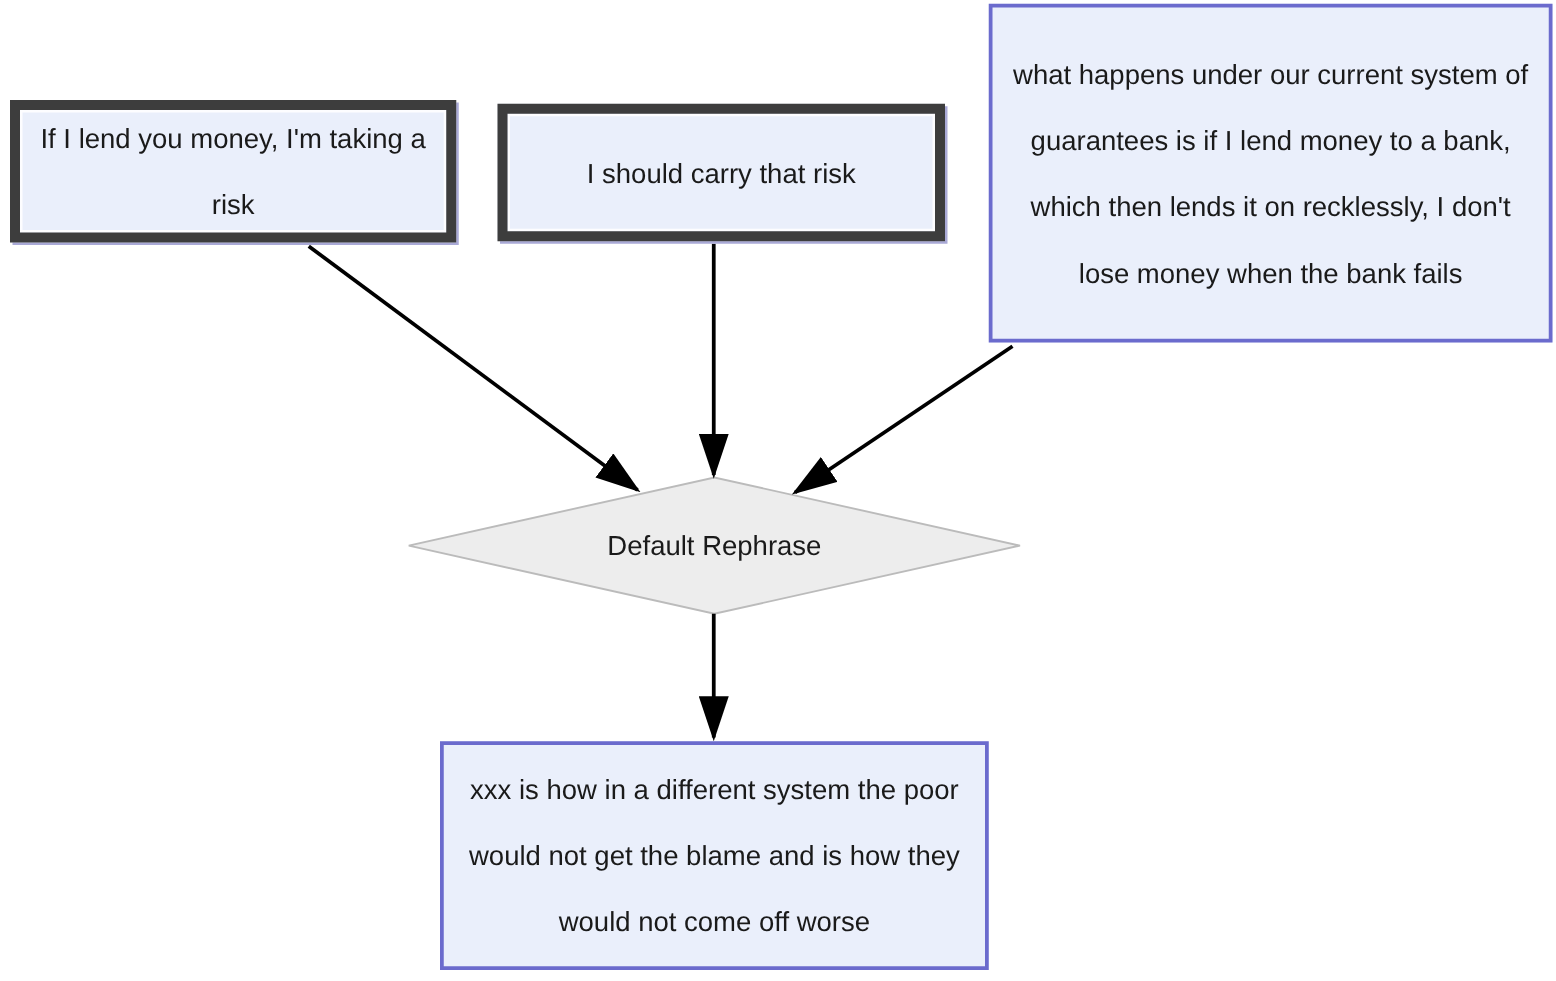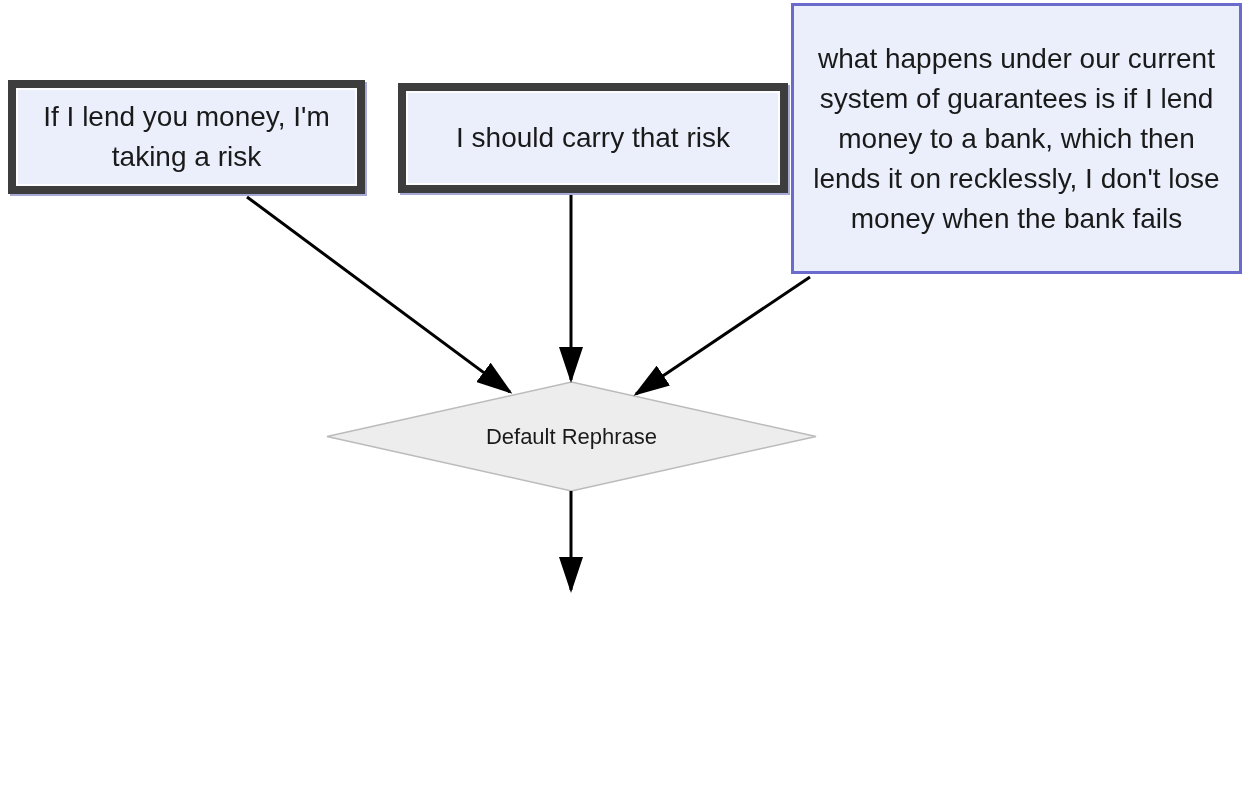--- a/index.html
+++ b/index.html
@@ -23,35 +23,35 @@
     height: 785px;
     pointer-events: none;
   }
   .node {
     position: absolute;
     display: flex;
     align-items: center;
     justify-content: center;
     text-align: center;
     box-sizing: border-box;
-    font-size: 28px;
-    line-height: 40px;
+    font-size: 22px;
+    line-height: 53px;
     background: #eaeffb;
   }
   .node-bold {
     border: 8px solid #3d3d3d;
     box-shadow: 2px 2px 0 0 #a9a9d6, inset 0 0 0 2px #fdfdff;
     padding: 4px 10px;
   }
   .node-thin {
     border: 3px solid #6b6bcd;
     padding: 6px 12px;
   }
   .premise-left   { left: 8px;   top: 80px;  width: 357px; height: 114px; text-align: center; }
-  .premise-middle { left: 398px; top: 83px;  width: 390px; height: 110px; }
+  .premise-middle { left: 398px; top: 83px;  width: 358px; height: 110px; }
   .premise-right  { left: 791px; top: 3px;   width: 451px; height: 271px; }
   .conclusion     { left: 352px; top: 593px; width: 439px; height: 183px; }
   .diamond-label {
     position: absolute;
     left: 327px;
     top: 382px;
     width: 489px;
     height: 109px;
     display: flex;
     align-items: center;
@@ -90,14 +90,17 @@
   </div>
 
   <div class="node node-thin premise-right">
     <span>what happens under our current system of guarantees is if I lend money to a bank, which then lends it on recklessly, I don't lose money when the bank fails</span>
   </div>
 
   <div class="diamond-label">
     <span>Default Rephrase</span>
   </div>
 
+  <div class="node node-thin conclusion">
+    <span>xxx is how in a different system the poor would not get the blame and is how they would not come off worse</span>
+  </div>
 
 </div>
 
 </body></html>

